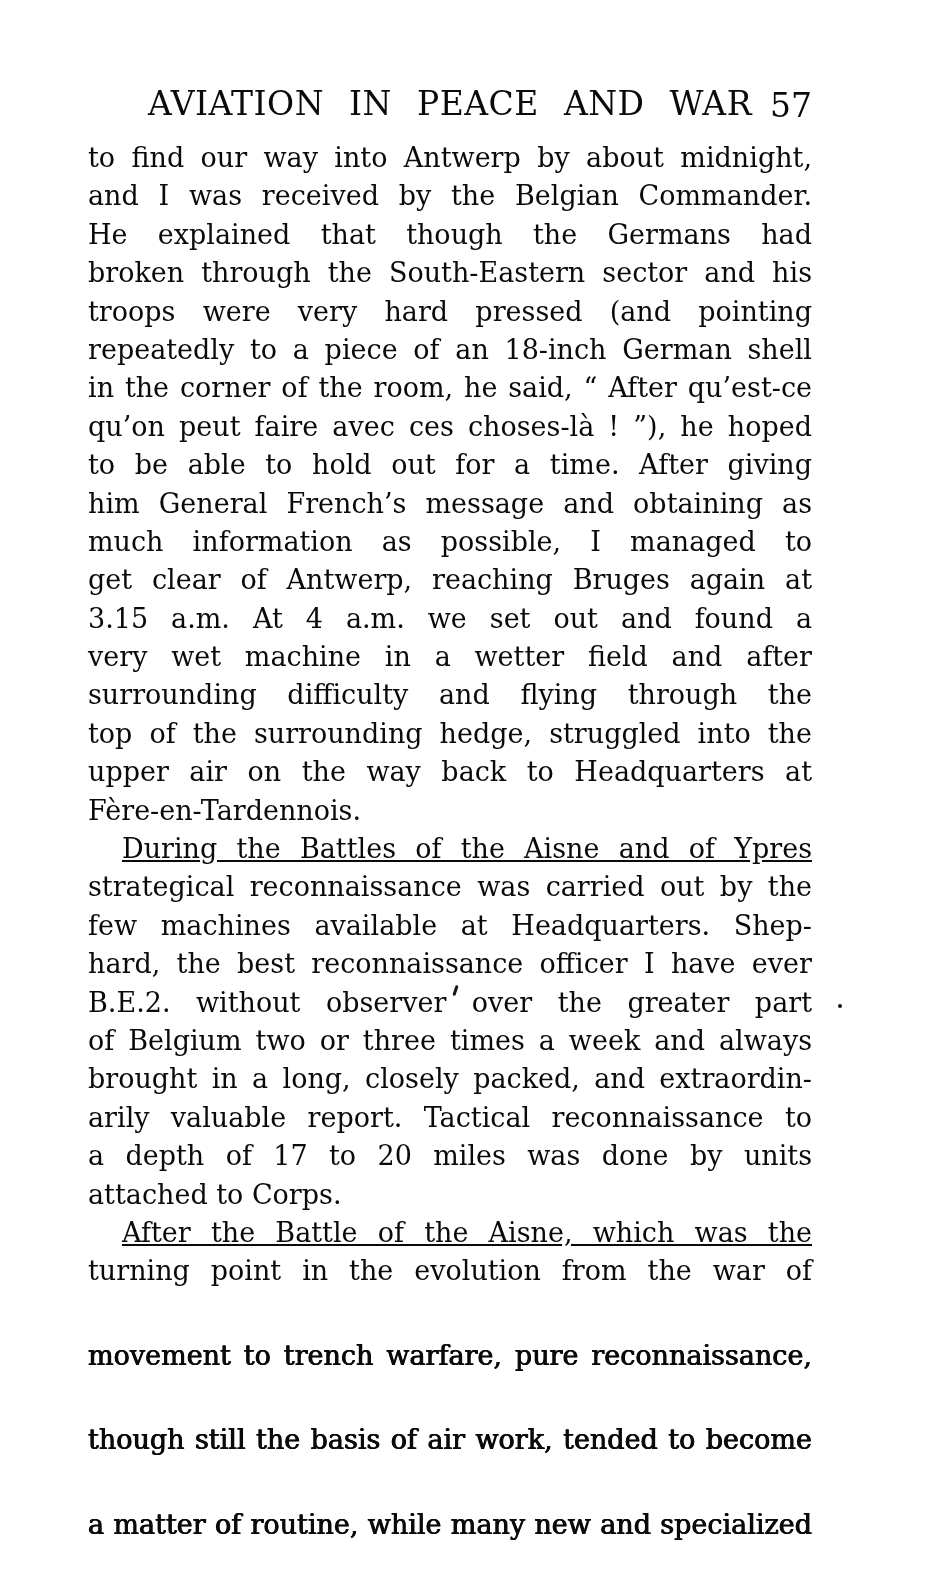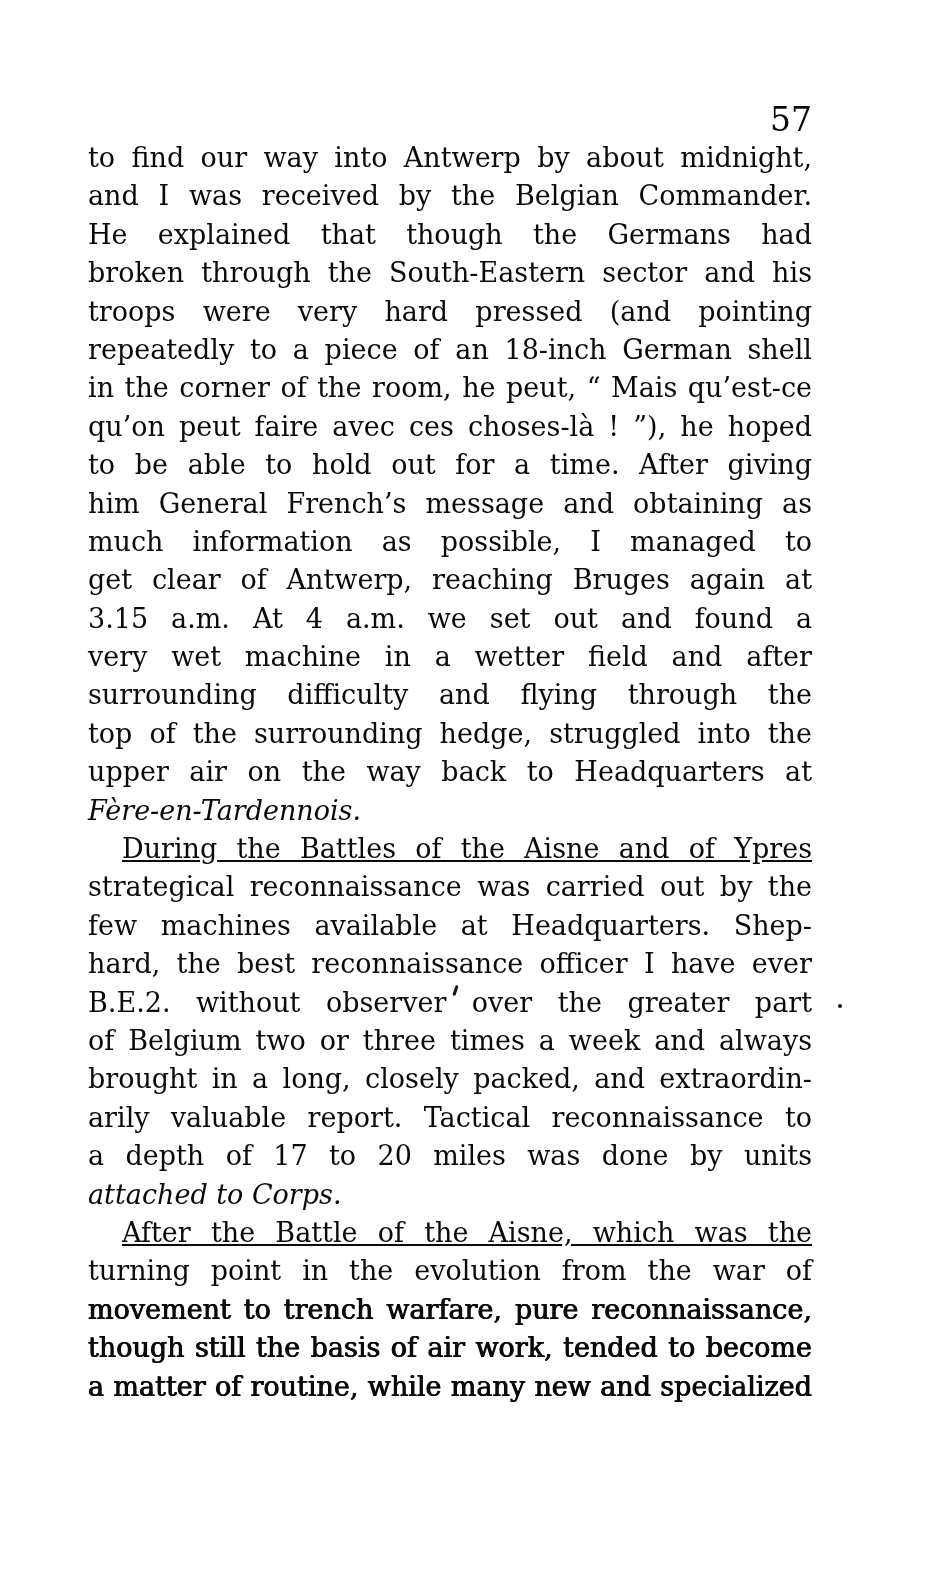--- a/index.html
+++ b/index.html
@@ -21,71 +21,72 @@
     font-size: 33px;
     line-height: 40px;
     text-align: center;
     letter-spacing: 0.5px;
     word-spacing: 14px;
     white-space: nowrap;
   }
   .folio {
     position: absolute;
     right: 0;
-    top: 16px;
+    top: 2px;
     letter-spacing: 0;
     word-spacing: 0;
   }
   .body-text {
     position: absolute;
     top: 139px;
     left: 88px;
     width: 724px;
     font-size: 27px;
     line-height: 38.4px;
   }
   .line {
     text-align: justify;
     text-align-last: justify;
     height: 38.4px;
     overflow: visible;
   }
-  .line.endpara { text-align-last: left; font-style: italic; }
+  .line.endpara { text-align-last: left; }
   .line.indent { text-indent: 34px; text-decoration: underline; }
-  .line.heavy { text-shadow: 0.45px 0 0 currentColor, -0.45px 0 0 currentColor; }
+  .line.heavy { text-shadow: 0.45px 0 0 currentColor, -0.45px 0 0 currentColor; margin-top: 46px; }
   .artifact { position: absolute; background: #161616; }
   .artifact.dot {
     left: 838px; top: 1004px;
     width: 4px; height: 4px;
     border-radius: 50%;
   }
   .artifact.tick {
     left: 454px; top: 985px;
     width: 3px; height: 11px;
     border-radius: 2px;
     transform: rotate(18deg);
   }
 </style>
 </head>
 <body>
 
 <div class="page">
 
   <header class="page-header">
+    <span class="title">AVIATION IN PEACE AND WAR</span>
     <span class="folio">57</span>
   </header>
 
   <main class="body-text">
     <div class="line">to find our way into Antwerp by about midnight,</div>
     <div class="line">and I was received by the Belgian Commander.</div>
     <div class="line">He explained that though the Germans had</div>
     <div class="line">broken through the South-Eastern sector and his</div>
     <div class="line">troops were very hard pressed (and pointing</div>
     <div class="line">repeatedly to a piece of an 18-inch German shell</div>
-    <div class="line">in the corner of the room, he peut, “ Mais qu’est-ce</div>
+    <div class="line">in the corner of the room, he said, “ After qu’est-ce</div>
     <div class="line">qu’on peut faire avec ces choses-là ! ”), he hoped</div>
     <div class="line">to be able to hold out for a time. After giving</div>
     <div class="line">him General French’s message and obtaining as</div>
     <div class="line">much information as possible, I managed to</div>
     <div class="line">get clear of Antwerp, reaching Bruges again at</div>
     <div class="line">3.15 a.m. At 4 a.m. we set out and found a</div>
     <div class="line">very wet machine in a wetter field and after</div>
     <div class="line">surrounding difficulty and flying through the</div>
     <div class="line">top of the surrounding hedge, struggled into the</div>
     <div class="line">upper air on the way back to Headquarters at</div>

